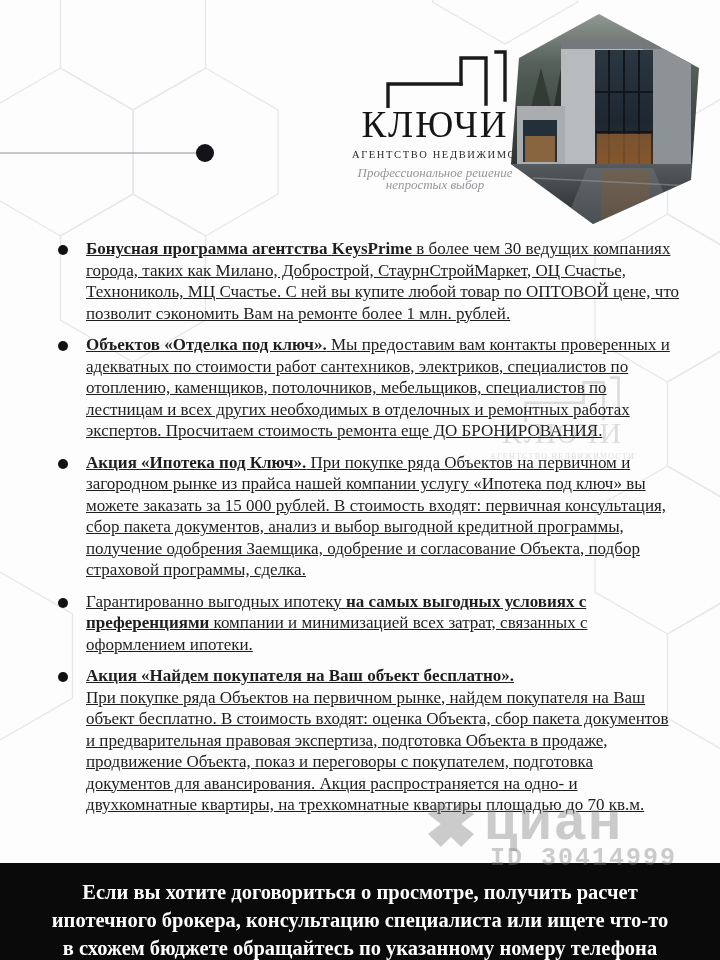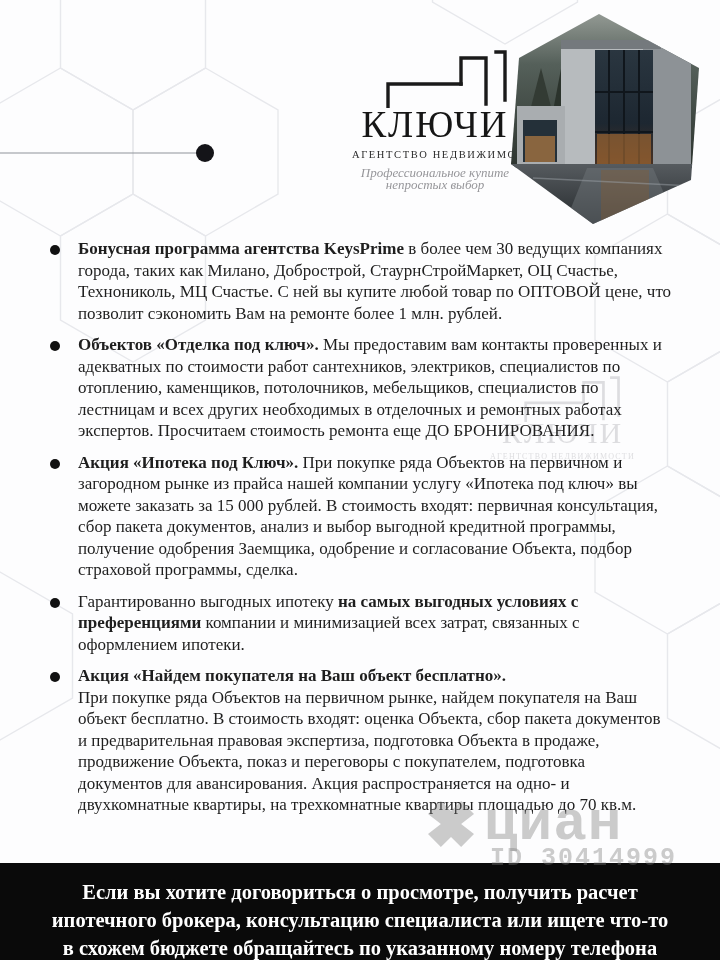--- a/index.html
+++ b/index.html
@@ -23,21 +23,21 @@
   }
   .brand-sub{
     font-size:10.5px;letter-spacing:1.6px;color:#2b2b2b;margin-top:6px;white-space:nowrap;
   }
   .brand-tagline{
     margin-top:7px;font-style:italic;color:#96969a;font-size:13px;line-height:12px;
   }
   
   .photo-hex{position:absolute;left:503px;top:8px;z-index:2;}
   
-  .content{position:absolute;left:0;top:238px;width:712px;z-index:2;}
+  .content{position:absolute;left:8px;top:238px;width:712px;z-index:2;text-decoration:underline;}
   .bullet-item{
     display:flex;align-items:flex-start;
     padding:0 40px 0 50px;margin-bottom:10px;
   }
   .bullet-dot{
     flex:0 0 auto;width:10px;height:10px;border-radius:50%;background:#111;
     margin:7px 18px 0 0;
   }
   .bullet-text{
     width:600px;font-size:17px;line-height:21.5px;color:var(--ink);
@@ -98,21 +98,21 @@
   <svg class="key-art" width="150" height="58" viewBox="0 0 150 58">
     <g stroke="#1a1a1a" stroke-width="3.4" fill="none" stroke-linecap="square">
       <polyline points="28,57 28,34 101,34"></polyline>
       <polyline points="101,34 101,8 126,8 126,54"></polyline>
       <polyline points="136,2 145,2 145,50"></polyline>
     </g>
   </svg>
   <div class="brand-name">КЛЮЧИ</div>
   <div class="brand-sub">АГЕНТСТВО НЕДВИЖИМОСТИ</div>
   <div class="brand-tagline">
-    <div>Профессиональное купите</div>
+    <div>Профессиональное решение</div>
     <div>непростых выбор</div>
   </div>
 </div>
 
 <svg class="photo-hex" width="205" height="220" viewBox="0 0 205 220">
   <defs>
     <clipPath id="hexclip">
       <polygon points="96,6 196,60 188,172 90,216 8,156 16,50"></polygon>
     </clipPath>
     <linearGradient id="forest" x1="0" y1="0" x2="0" y2="1">

